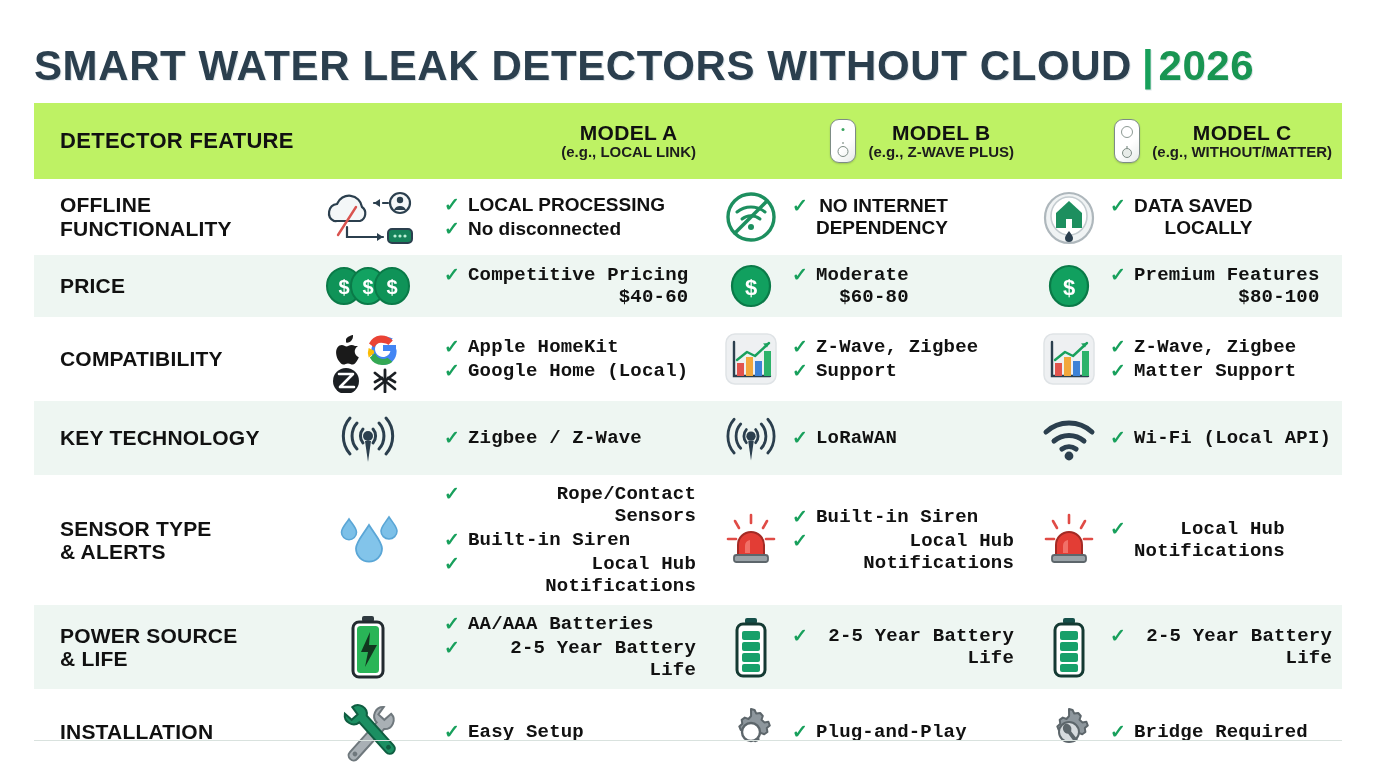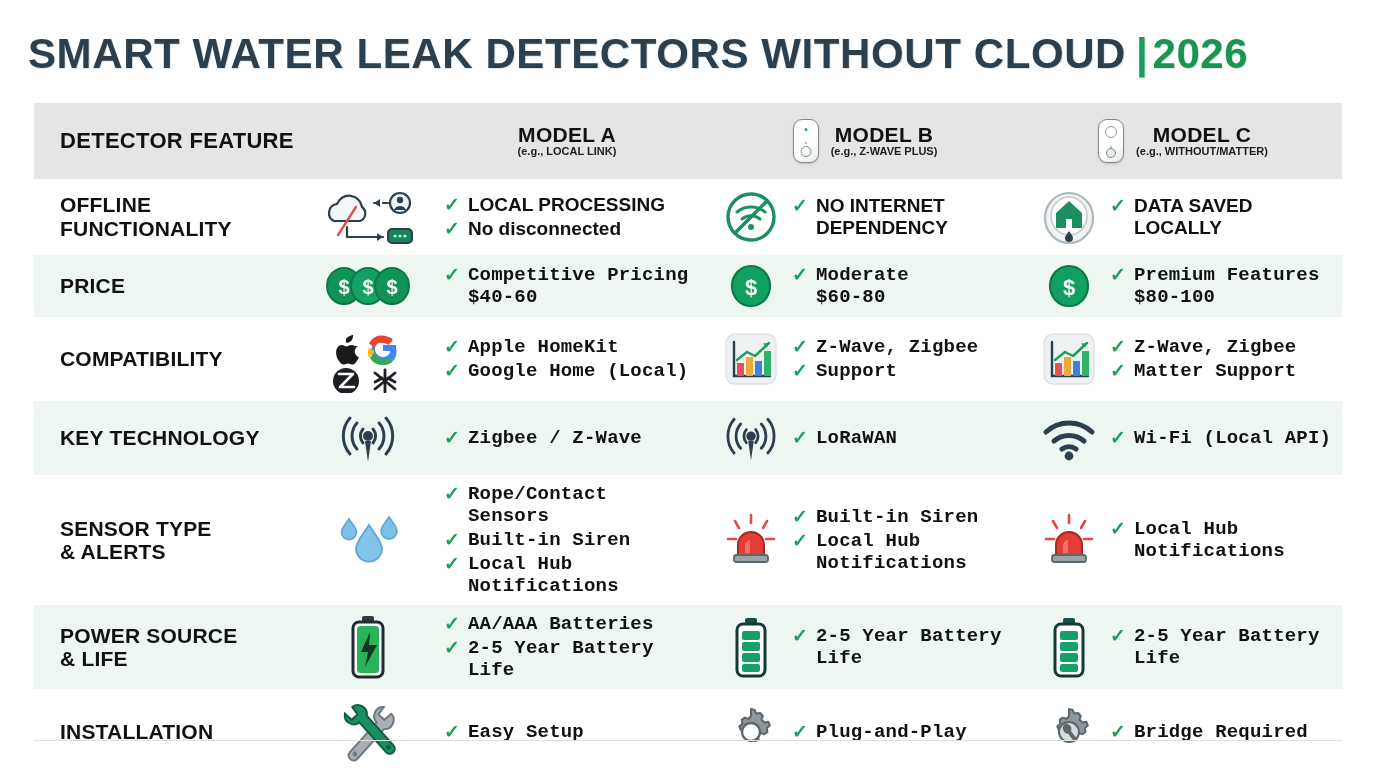--- a/index.html
+++ b/index.html
@@ -11,23 +11,23 @@
   }
   #page {
     position: relative;
     width: 1376px; height: 768px;
     background: #ffffff;
   }
 
   
   .title-bar {
     position: absolute;
-    left: 28px; top: 18px;
+    left: 34px; top: 18px;
     width: 1308px; height: 72px;
-    display: flex; align-items: center;
+    display: flex; align-items: flex-end;
   }
   .title {
     font-size: 42px;
     font-weight: 900;
     letter-spacing: 0.6px;
     color: #2b3f4e;
     white-space: nowrap;
     text-shadow: 1px 1px 0 rgba(180,195,205,.45);
   }
   .title .sep { color: #17a05a; margin: 0 4px 0 10px; font-weight: 900; }
@@ -35,37 +35,37 @@
 
   
   .table {
     position: absolute;
     left: 34px; top: 103px;
     width: 1308px;
     border-collapse: collapse;
   }
   .table td, .table th { border: 0; }
 
-  .hdr-row { background: #e5e5e5; }
+  .hdr-row { background: #bef264; }
   .hdr-cell {
     height: 76px;
     border-bottom: 4px solid #1d8f5f;
     vertical-align: middle;
     padding: 4px 10px;
   }
   .hdr-cell.feat { padding-left: 26px; text-align: left; }
   .hdr-feature-label {
     font-size: 22px; font-weight: 900; color: #111; letter-spacing: .3px;
   }
   .hdr-model-wrap {
-    display: flex; align-items: center; justify-content: center; gap: 12px;
+    display: flex; align-items: center; justify-content: flex-end; gap: 12px;
   }
   .hdr-model-text { text-align: center; line-height: 1.08; }
   .hdr-model-name { font-size: 21px; font-weight: 900; color: #111; letter-spacing: .3px; }
-  .hdr-model-sub { font-size: 11px; font-weight: 700; color: #1d1d1d; }
+  .hdr-model-sub { font-size: 15px; font-weight: 700; color: #1d1d1d; }
 
   
   .dev-icon {
     width: 26px; height: 44px; border-radius: 9px;
     background: linear-gradient(135deg,#ffffff 60%,#e6eae8 100%);
     border: 1.6px solid #7d8c85;
     position: relative; flex: none;
     box-shadow: 0 1px 2px rgba(0,0,0,.18);
   }
   .dev-icon .led { position: absolute; left: 50%; transform: translateX(-50%); }
@@ -89,21 +89,21 @@
     font-size: 21px; font-weight: 900; color: #111;
     letter-spacing: .2px; line-height: 1.12; white-space: pre-line;
   }
   .feat-icon { flex: none; width: 92px; display: flex; align-items: center; justify-content: center; }
 
   .val-inner { display: flex; align-items: center; gap: 12px; padding-left: 6px; }
   .val-icon { flex: none; width: 58px; display: flex; align-items: center; justify-content: center; }
   .val-list { display: flex; flex-direction: column; gap: 2px; }
   .val-item { display: flex; align-items: flex-start; gap: 8px; }
   .chk { color: #18a05c; font-size: 19px; font-weight: 900; line-height: 1.16; flex: none; }
-  .val-text { font-size: 19px; font-weight: 700; color: #111; line-height: 1.16; white-space: pre-line; }
+  .val-text { font-size: 19px; font-weight: 700; color: #111; line-height: 1.16; white-space: pre-line; text-align: right; }
   .val-text.strong { font-weight: 900; letter-spacing: .2px; font-family: Liberation Mono, monospace; }
   .val-text.caps { font-weight: 900; }
 
   .col-sep { border-left: 1px solid #d9e2de; }
 
   .footer {
     position: absolute;
     right: 36px; bottom: 10px;
     font-size: 14.5px;
     font-style: italic;

